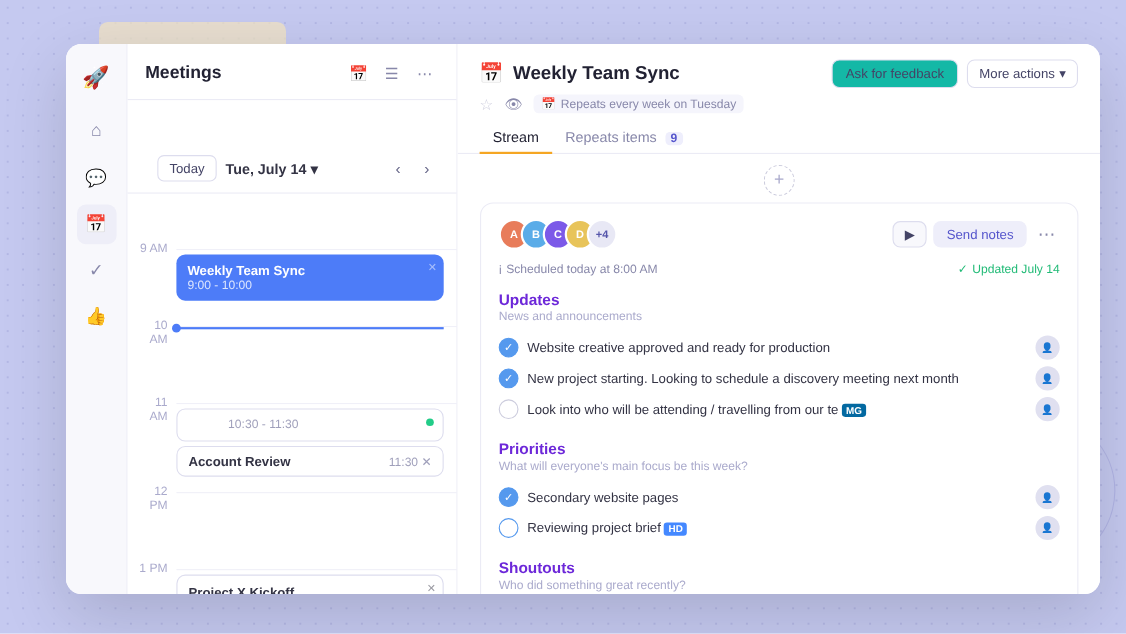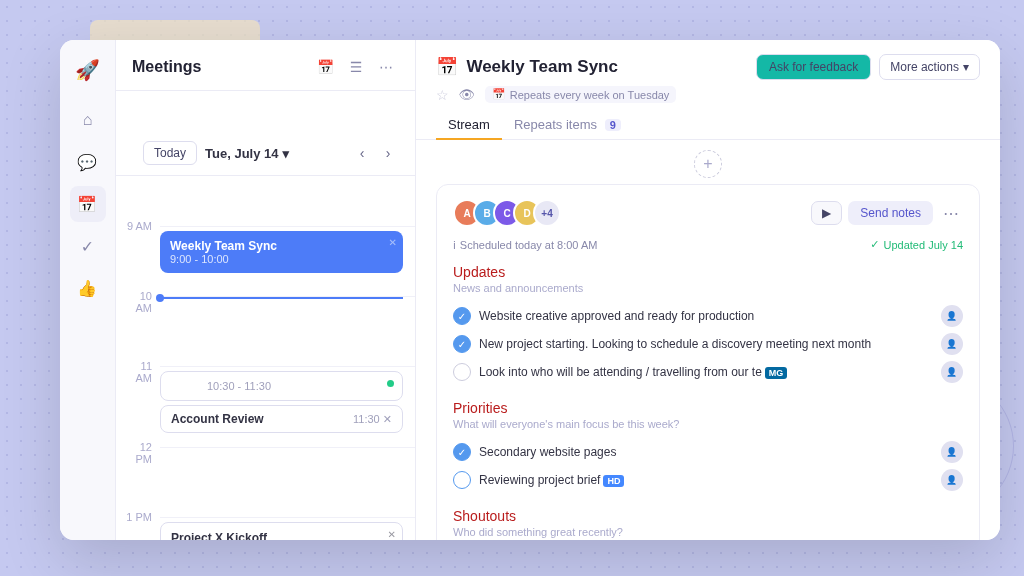--- a/index.html
+++ b/index.html
@@ -462,22 +462,22 @@
       align-items: center;
       gap: 4px;
     }
 
     
     .section {
       margin-bottom: 14px;
     }
     .section-title {
       font-size: 14px;
-      font-weight: 400;
-      color: #b91c1c;
+      font-weight: 700;
+      color: #6d28d9;
       margin-bottom: 2px;
     }
     .section-subtitle {
       font-size: 11px;
       color: #aaaacc;
       margin-bottom: 8px;
     }
     .item-row {
       display: flex;
       align-items: center;

